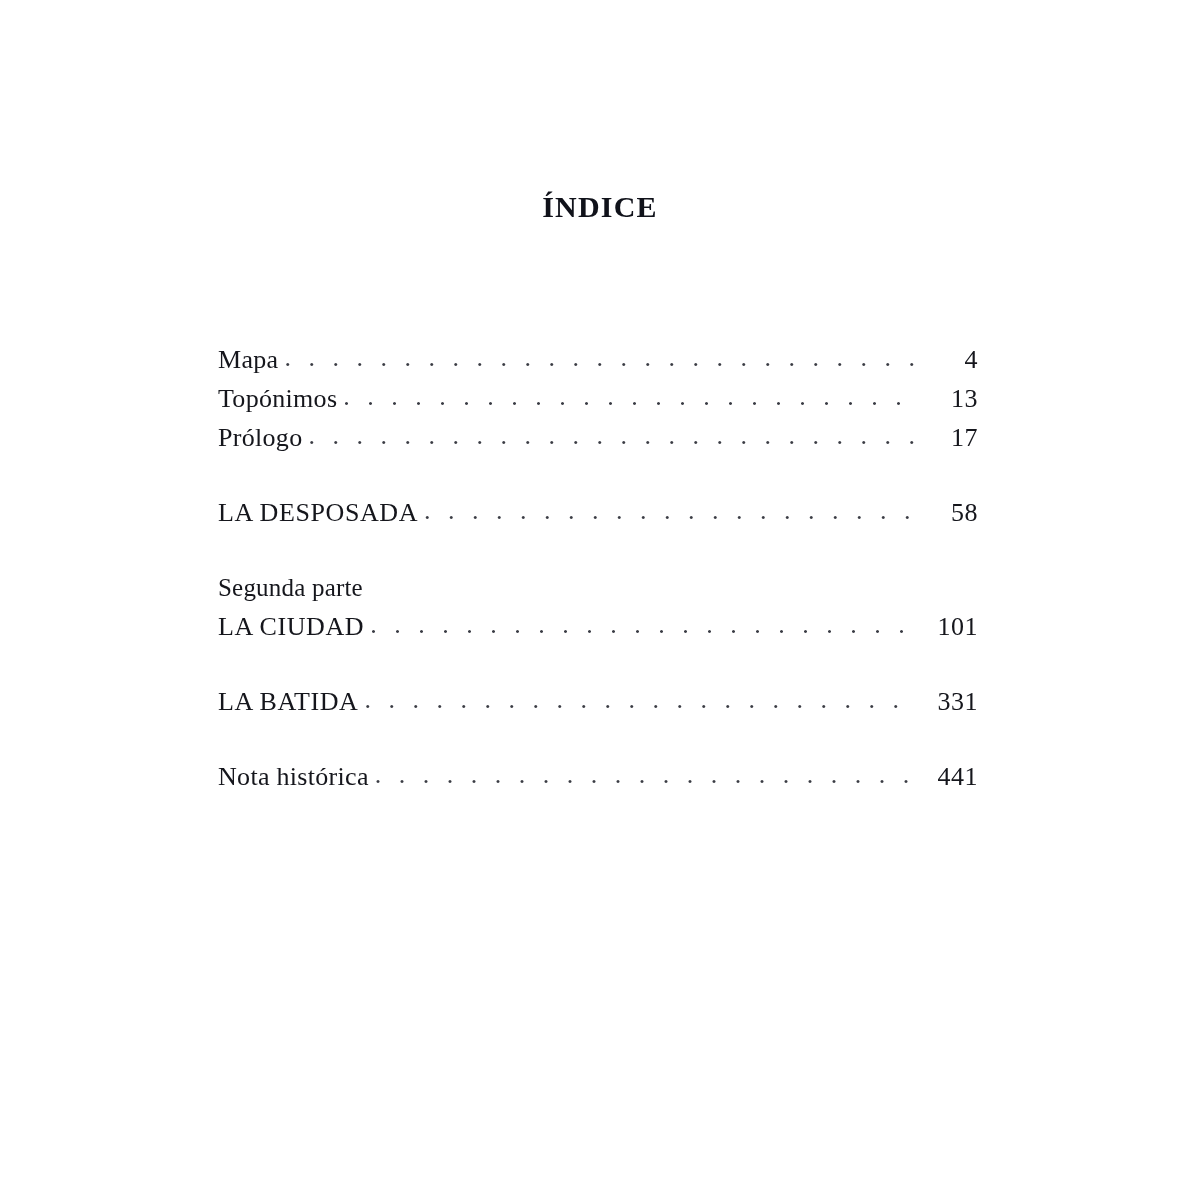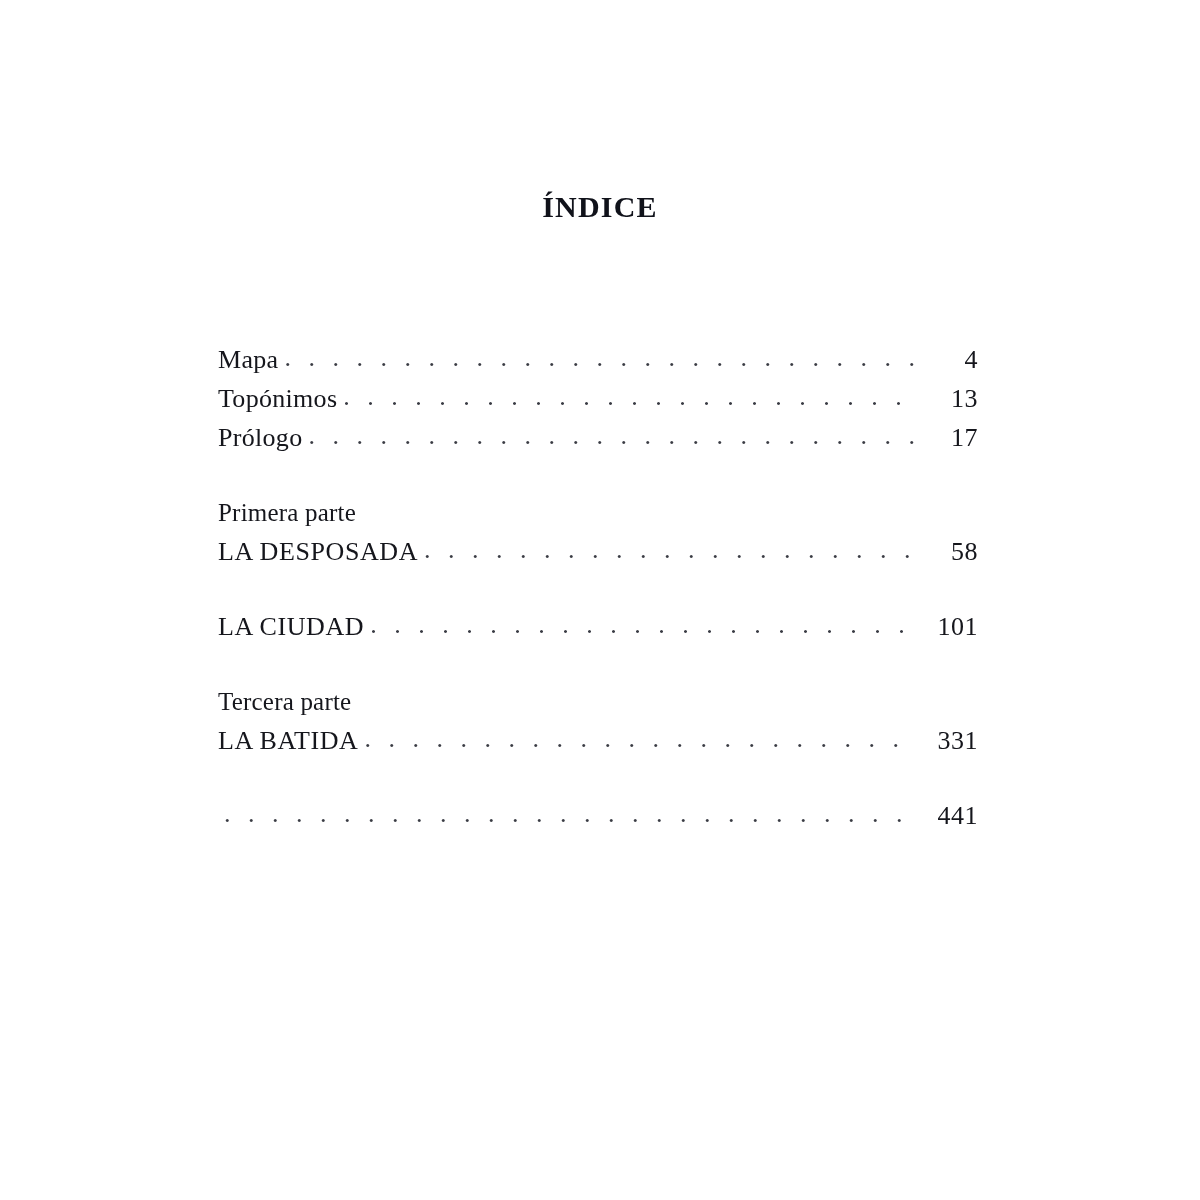--- a/index.html
+++ b/index.html
@@ -103,46 +103,46 @@
         <span class="page-num">13</span>
       </div>
       <div class="entry">
         <span class="label">Prólogo</span>
         <span class="leader">. . . . . . . . . . . . . . . . . . . . . . . . . . . . . . . . . . . . . . . . . . . . . . . . . . . . . . . . . . . . . . . . . . . . . . . . . . . . . . . . . . . .</span>
         <span class="page-num">17</span>
       </div>
     </div>
 
     <div class="group">
-      <div class="part-label">Primera parte</div>
       <div class="entry caps">
         <span class="label">LA DESPOSADA</span>
         <span class="leader">. . . . . . . . . . . . . . . . . . . . . . . . . . . . . . . . . . . . . . . . . . . . . . . . . . . . . . . . . . . . . . . . . . . . . . . . . . . . . . . . . . . .</span>
         <span class="page-num">58</span>
       </div>
     </div>
 
     <div class="group">
+      <div class="part-label">Segunda parte</div>
       <div class="entry caps">
         <span class="label">LA CIUDAD</span>
         <span class="leader">. . . . . . . . . . . . . . . . . . . . . . . . . . . . . . . . . . . . . . . . . . . . . . . . . . . . . . . . . . . . . . . . . . . . . . . . . . . . . . . . . . . .</span>
         <span class="page-num">101</span>
       </div>
     </div>
 
     <div class="group">
-      <div class="part-label">Tercera parte</div>
       <div class="entry caps">
         <span class="label">LA BATIDA</span>
         <span class="leader">. . . . . . . . . . . . . . . . . . . . . . . . . . . . . . . . . . . . . . . . . . . . . . . . . . . . . . . . . . . . . . . . . . . . . . . . . . . . . . . . . . . .</span>
         <span class="page-num">331</span>
       </div>
     </div>
 
     <div class="group">
       <div class="entry">
+        <span class="label">Nota histórica</span>
         <span class="leader">. . . . . . . . . . . . . . . . . . . . . . . . . . . . . . . . . . . . . . . . . . . . . . . . . . . . . . . . . . . . . . . . . . . . . . . . . . . . . . . . . . . .</span>
         <span class="page-num">441</span>
       </div>
     </div>
 
   </div>
 </div>
 
 </body></html>

